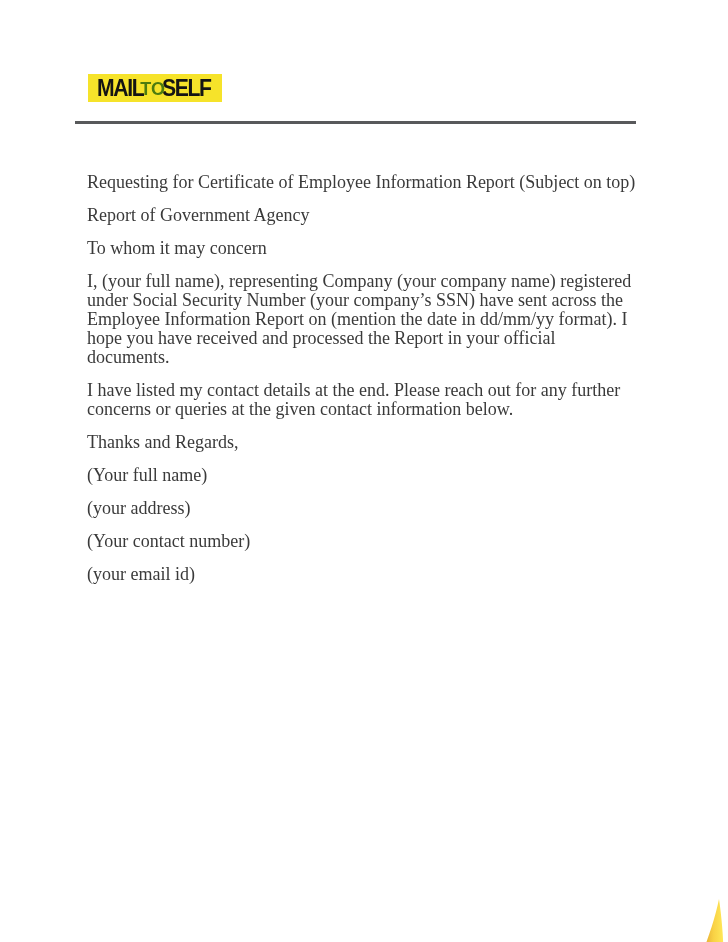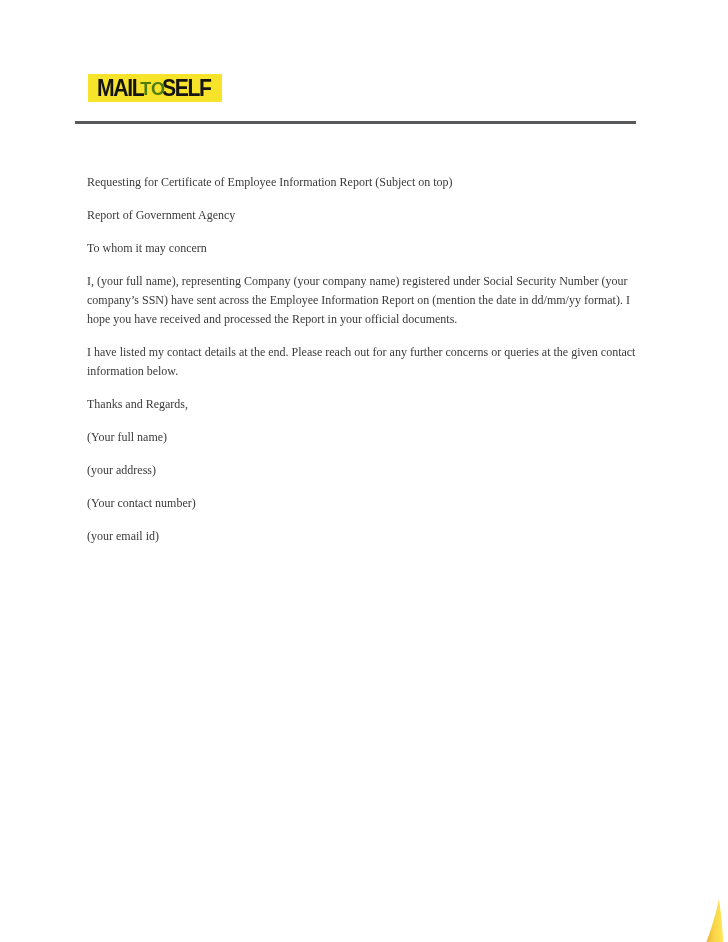--- a/index.html
+++ b/index.html
@@ -62,21 +62,21 @@
     background: #58595b;
   }
 
   
   .letter {
     position: absolute;
     left: 87px;
     top: 159px;
     width: 554px;
     color: #3a3a3a;
-    font-size: 12px;
+    font-size: 18px;
     line-height: 19px;
   }
   .letter p {
     margin: 0 0 14px 0;
   }
 
   
   .corner-swoosh {
     position: absolute;
     right: 0;

